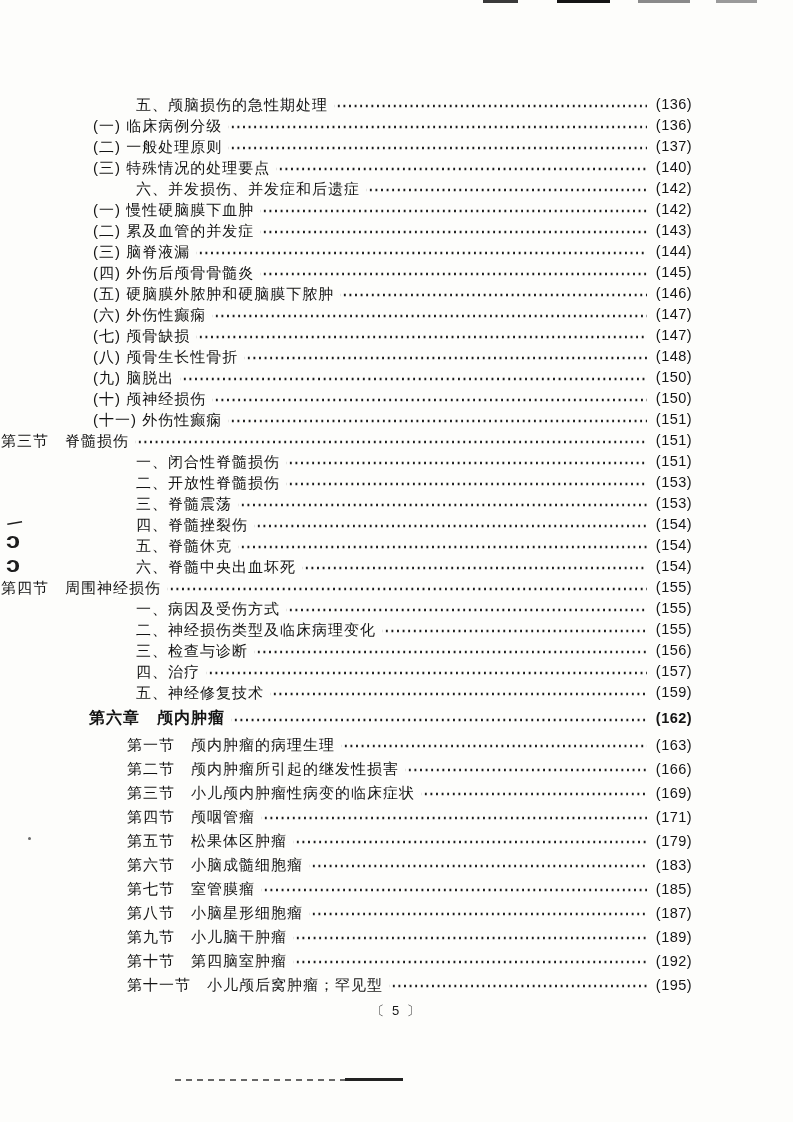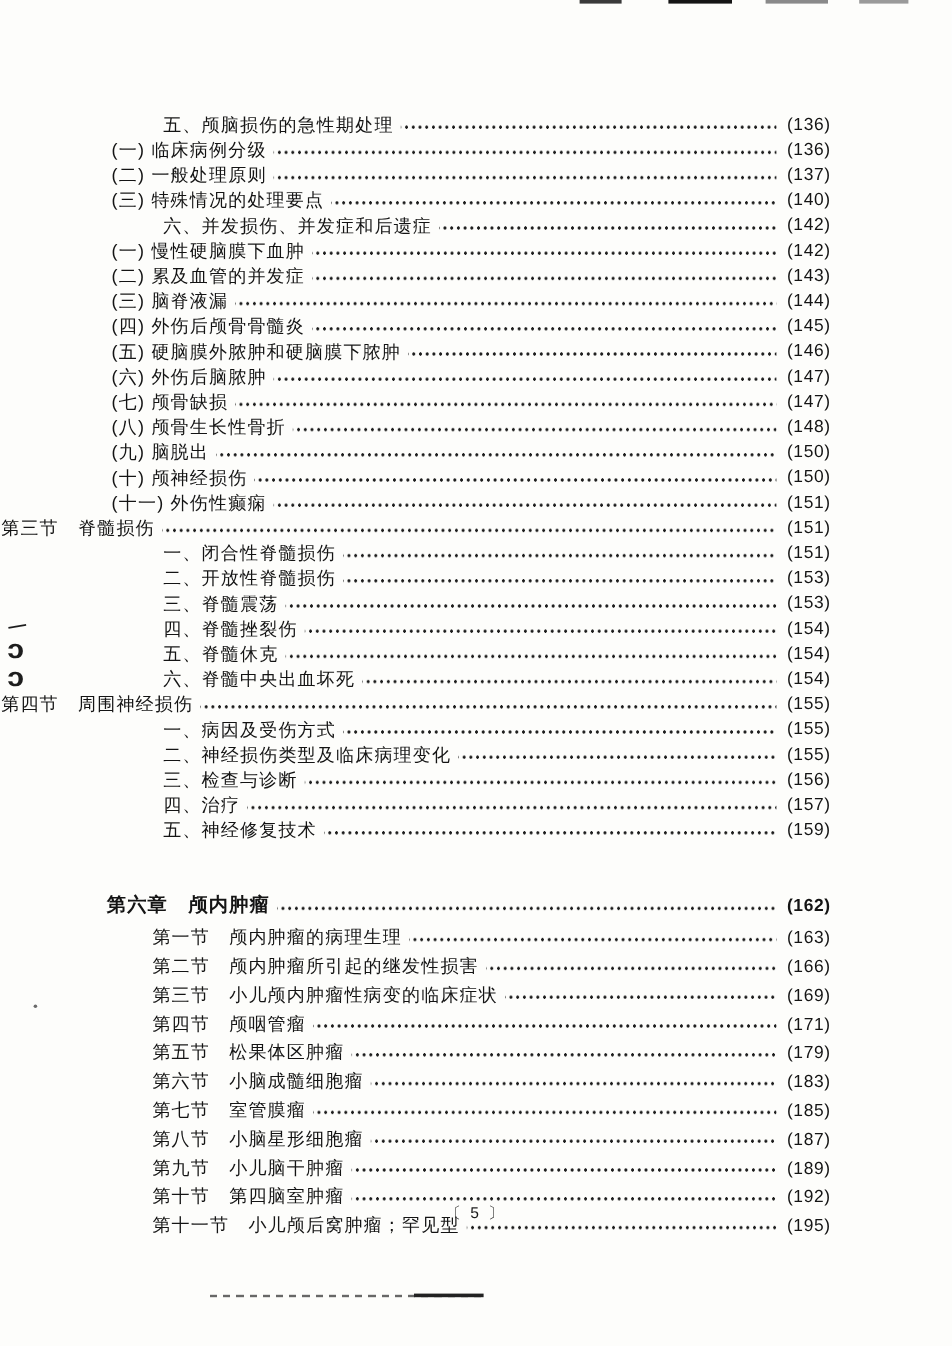--- a/index.html
+++ b/index.html
@@ -57,21 +57,21 @@
   }
   .row .pagenum{
     flex:0 0 48px;width:48px;text-align:center;
     font-size:14.5px;white-space:nowrap;letter-spacing:0.5px;
   }
   .lv-num{padding-left:135px;}
   .lv-paren{padding-left:92px;}
   .lv-section{}
   .lv-chapter{
     padding-left:88px;font-weight:bold;font-size:16px;
-    height:30px;line-height:32px;margin-top:37px;
+    height:30px;line-height:32px;
   }
   .lv-section2{padding-left:126px;height:24px;line-height:24px;}
   
   .footer{
     position:absolute;left:0;top:1002px;width:793px;
     text-align:center;font-size:13px;letter-spacing:2px;color:#1a1a1a;
   }
 </style>
 </head>
 <body>
@@ -147,21 +147,21 @@
         <span class="pagenum">(145)</span>
       </div>
 
       <div class="row lv-paren">
         <span class="label">(五) 硬脑膜外脓肿和硬脑膜下脓肿</span>
         <span class="leader"></span>
         <span class="pagenum">(146)</span>
       </div>
 
       <div class="row lv-paren">
-        <span class="label">(六) 外伤后脑脓肿</span>
+        <span class="label">(六) 外伤性癫痫</span>
         <span class="leader"></span>
         <span class="pagenum">(147)</span>
       </div>
 
       <div class="row lv-paren">
         <span class="label">(七) 颅骨缺损</span>
         <span class="leader"></span>
         <span class="pagenum">(147)</span>
       </div>
 

